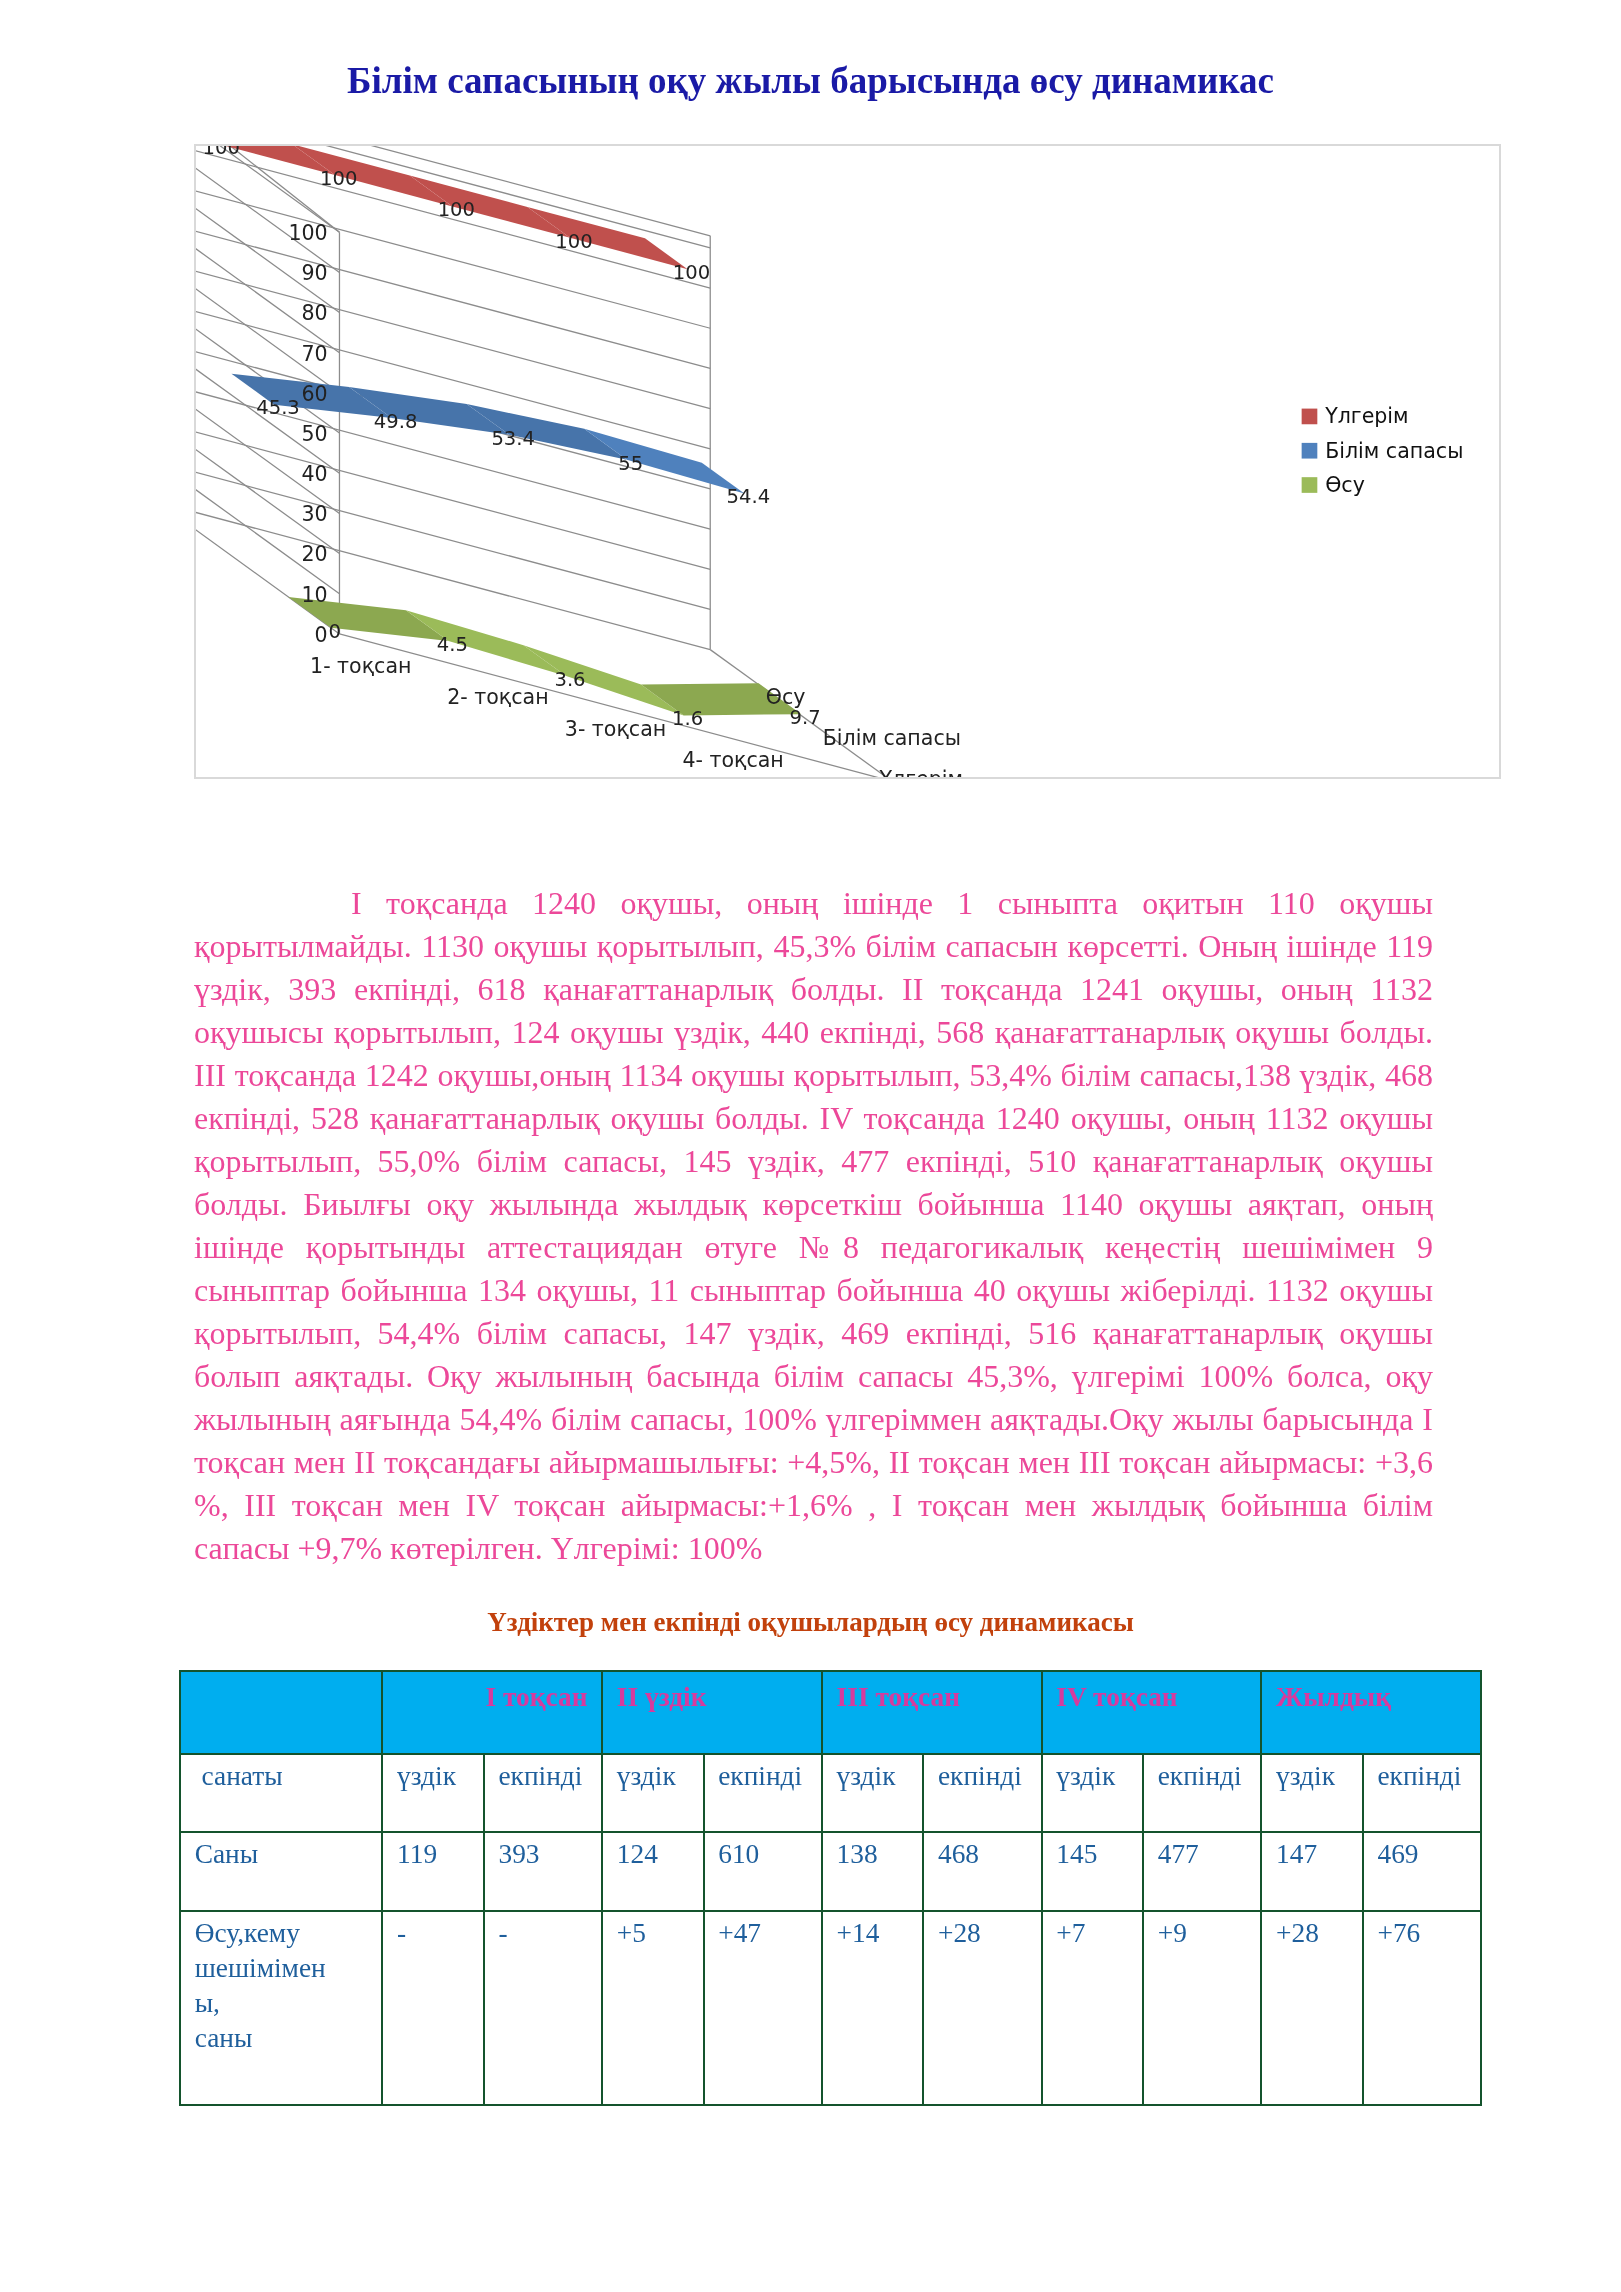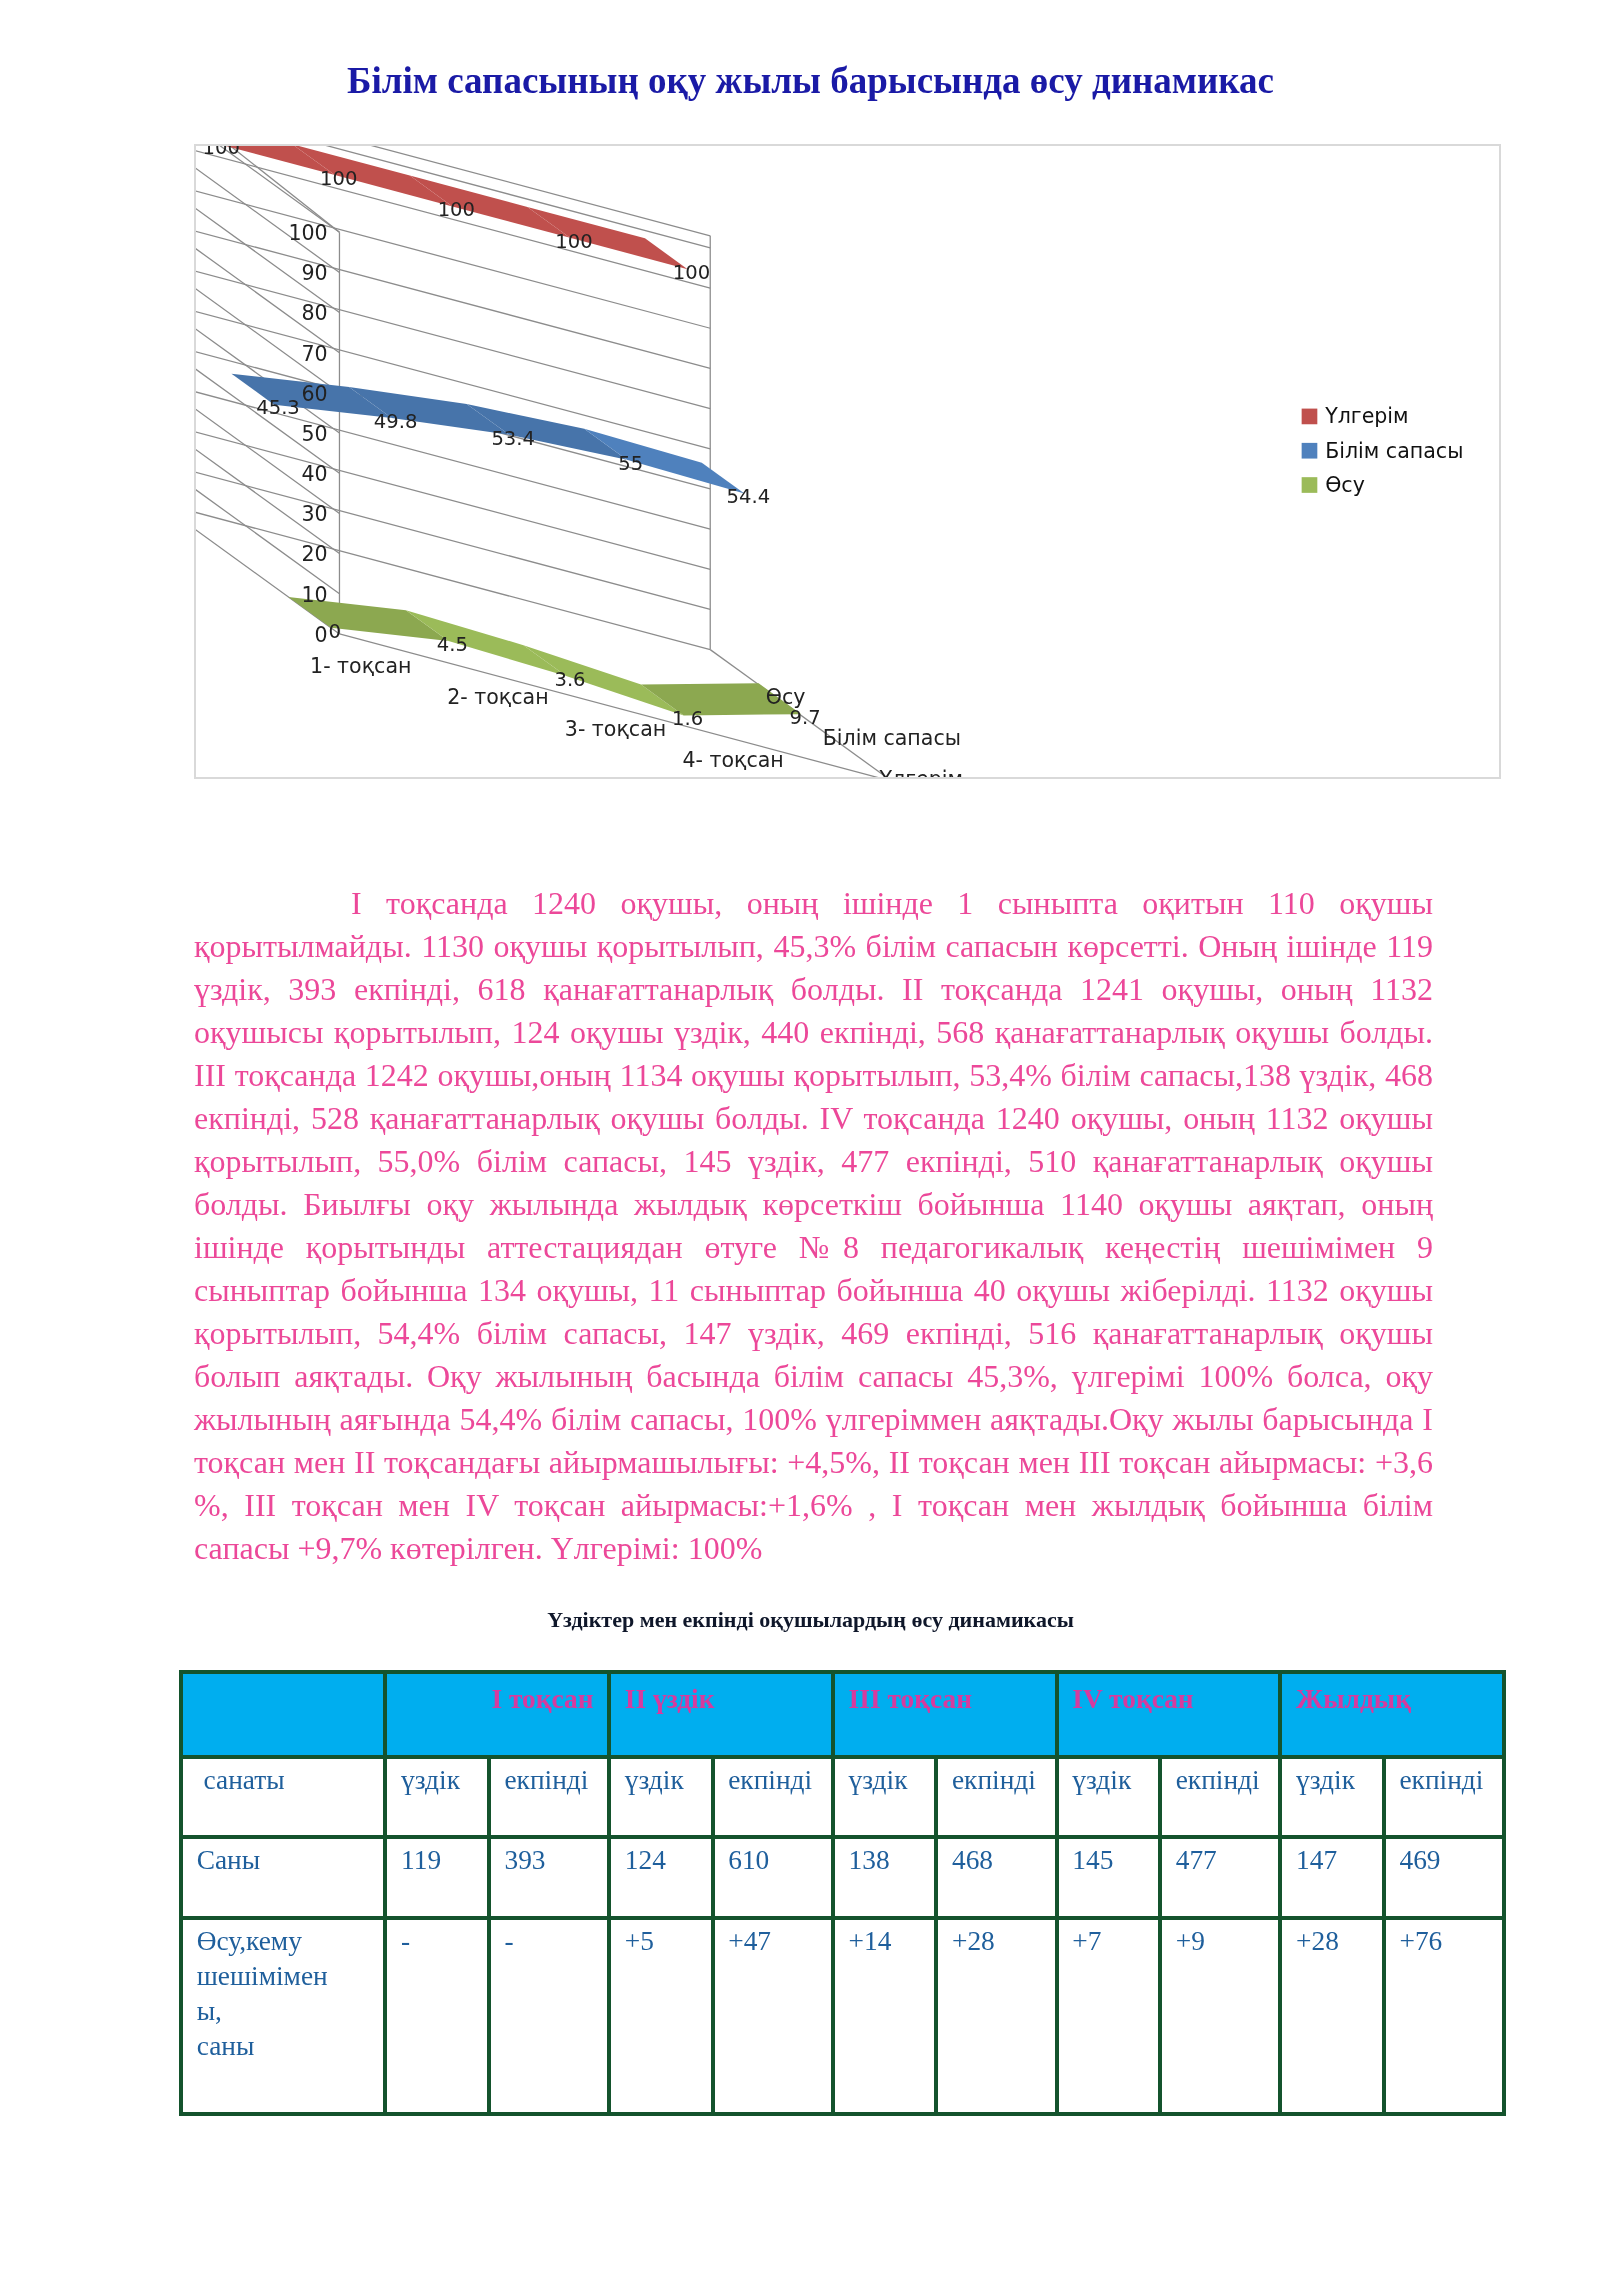--- a/index.html
+++ b/index.html
@@ -16,30 +16,30 @@
   .chart-frame svg { position: absolute; left: 0; top: 0; }
   .chart-frame text { font-family: "DejaVu Sans", sans-serif; }
   .body-text {
     position: absolute; left: 194px; top: 882px; width: 1239px;
     font-family: Liberation Serif, serif; font-size: 32px; line-height: 43px;
     text-align: justify; color: #ec4899;
     text-indent: 157px;
   }
   .table-title {
     position: absolute; left: 0; width: 1621px; top: 1607px; text-align: center;
-    font-family: "Liberation Serif", serif; font-weight: bold; font-size: 22px;
-    color: #0f172a;
+    font-family: "Liberation Serif", serif; font-weight: bold; font-size: 27px;
+    color: #c2410c;
   }
   table.dyn {
     position: absolute; left: 179px; top: 1670px; border-collapse: collapse;
     font-family: "Liberation Serif", serif; font-size: 27.4px; color: #1f5f9c;
     table-layout: fixed;
   }
   table.dyn td {
-    border: 4px solid #14532d; vertical-align: top; padding: 3.9px 13.7px;
+    border: 2px solid #14532d; vertical-align: top; padding: 3.9px 13.7px;
     line-height: 35px; word-break: break-all;
   }
   table.dyn tr.head td {
     background: #00aeef; height: 69px; color: #d63b9e; font-weight: bold;
     font-size: 27.4px; padding-top: 7.8px;
   }
   table.dyn tr.sub td { height: 69px; }
   table.dyn tr.count td { height: 69px; }
   table.dyn tr.delta td { height: 184px; }
   table.dyn td.first { width: 173px; }

